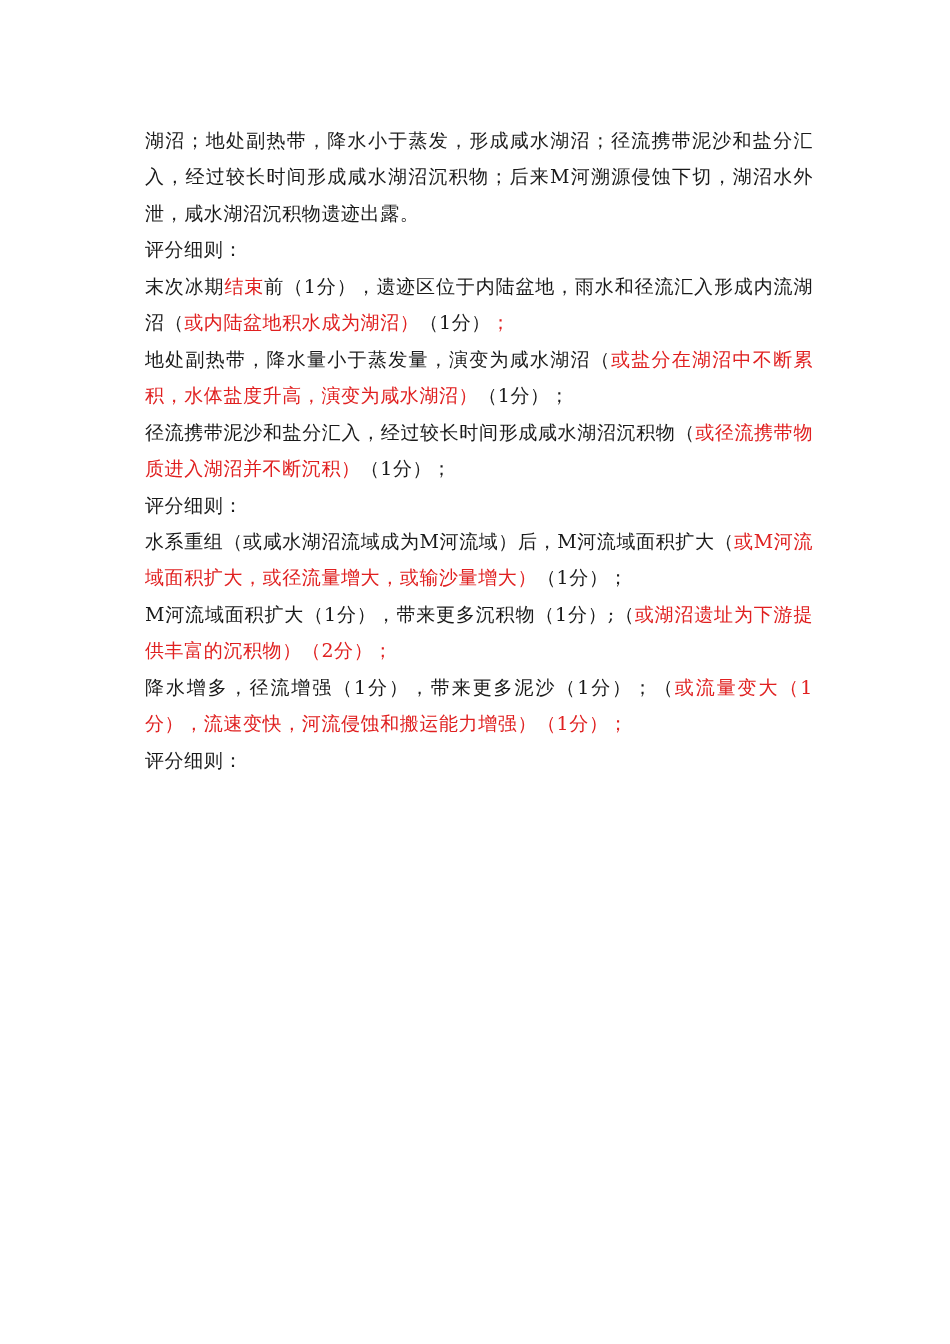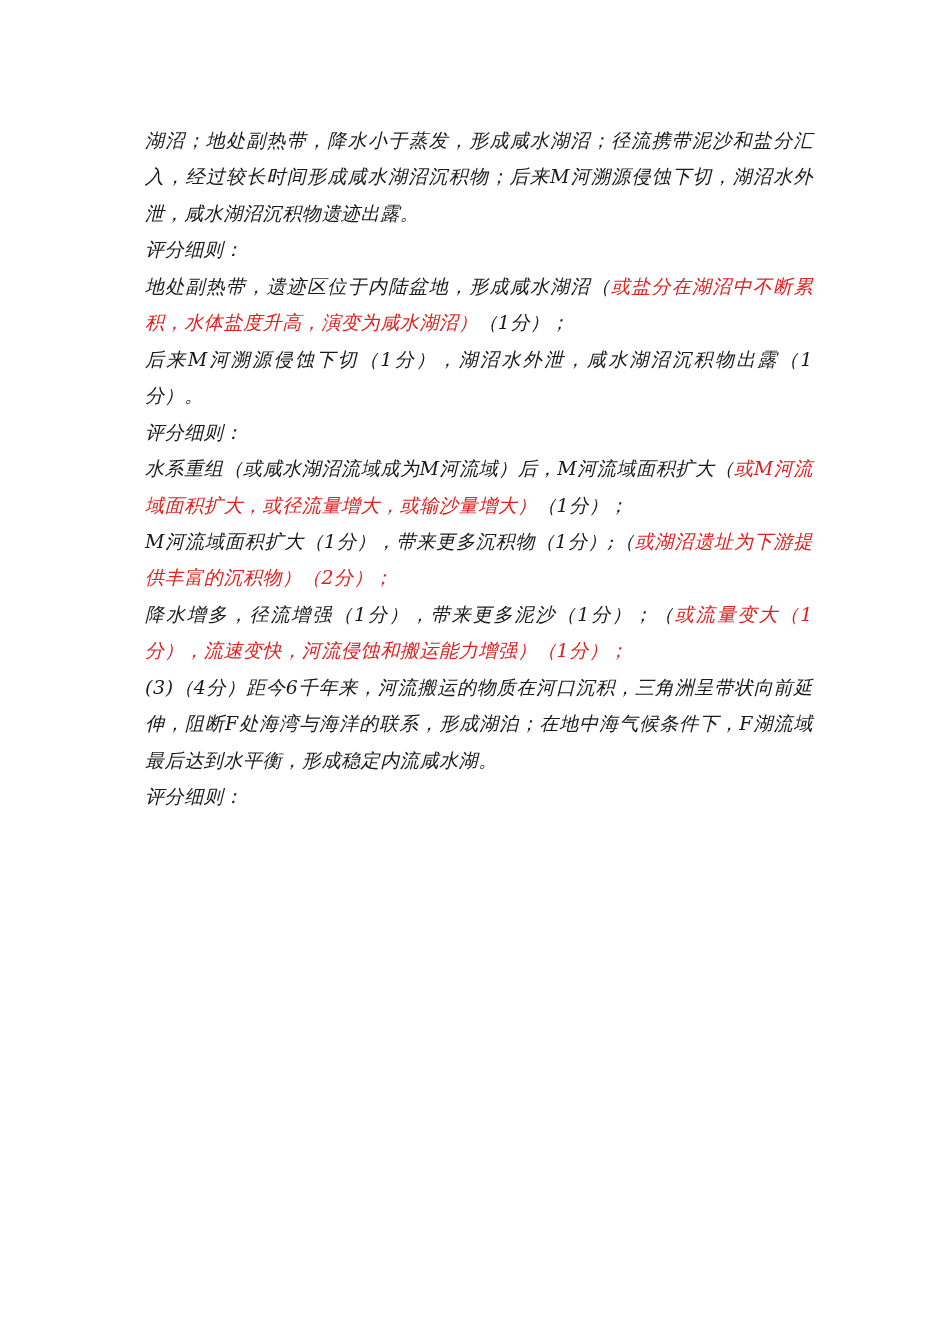--- a/index.html
+++ b/index.html
@@ -7,53 +7,52 @@
   .page {
     position: absolute;
     left: 145px;
     top: 122px;
     width: 668px;
     font-family: "DejaVu Serif", "Liberation Serif", serif;
     font-size: 19px;
     line-height: 36.45px;
     color: #1a1a1a;
     letter-spacing: 0.6px;
-    font-style: italic;
   }
   .para { margin: 0; white-space: normal; word-break: break-all; text-align: justify; }
   .red { color: #e02020; }
   .black { color: #1a1a1a; }
 </style>
 </head>
 <body>
 
 <div class="page">
   <p class="para">
     <span class="black">湖沼；地处副热带，降水小于蒸发，形成咸水湖沼；径流携带泥沙和盐分汇入，经过较长时间形成咸水湖沼沉积物；后来M河溯源侵蚀下切，湖沼水外泄，咸水湖沼沉积物遗迹出露。</span>
   </p>
   <p class="para">
     <span class="black">评分细则：</span>
   </p>
   <p class="para">
-    <span class="black">地处副热带，遗迹区位于内陆盆地，形成咸水湖沼（</span><span class="red">或盐分在湖沼中不断累积，水体盐度升高，演变为咸水湖沼）</span><span class="black">（1分）；</span>
+    <span class="black">末次冰期</span><span class="red">结束</span><span class="black">前（1分），遗迹区位于内陆盆地，雨水和径流汇入形成内流湖沼（</span><span class="red">或内陆盆地积水成为湖沼）</span><span class="black">（1分）</span><span class="red">；</span>
   </p>
   <p class="para">
-    <span class="black">后来M河溯源侵蚀下切（1分），湖沼水外泄，咸水湖沼沉积物出露（1分）。</span>
+    <span class="black">地处副热带，降水量小于蒸发量，演变为咸水湖沼（</span><span class="red">或盐分在湖沼中不断累积，水体盐度升高，演变为咸水湖沼）</span><span class="black">（1分）；</span>
+  </p>
+  <p class="para">
+    <span class="black">径流携带泥沙和盐分汇入，经过较长时间形成咸水湖沼沉积物（</span><span class="red">或径流携带物质进入湖沼并不断沉积）</span><span class="black">（1分）；</span>
   </p>
   <p class="para">
     <span class="black">评分细则：</span>
   </p>
   <p class="para">
     <span class="black">水系重组（或咸水湖沼流域成为M河流域）后，M河流域面积扩大（</span><span class="red">或M河流域面积扩大，或径流量增大，或输沙量增大）</span><span class="black">（1分）；</span>
   </p>
   <p class="para">
     <span class="black">M河流域面积扩大（1分），带来更多沉积物（1分）;（</span><span class="red">或湖沼遗址为下游提供丰富的沉积物）（2分）；</span>
   </p>
   <p class="para">
     <span class="black">降水增多，径流增强（1分），带来更多泥沙（1分）；（</span><span class="red">或流量变大（1分），流速变快，河流侵蚀和搬运能力增强）（1分）；</span>
   </p>
   <p class="para">
-    <span class="black">(3)（4分）距今6千年来，河流搬运的物质在河口沉积，三角洲呈带状向前延伸，阻断F处海湾与海洋的联系，形成湖泊；在地中海气候条件下，F湖流域最后达到水平衡，形成稳定内流咸水湖。</span>
-  </p>
-  <p class="para">
     <span class="black">评分细则：</span>
   </p>
 </div>
 
 </body></html>

